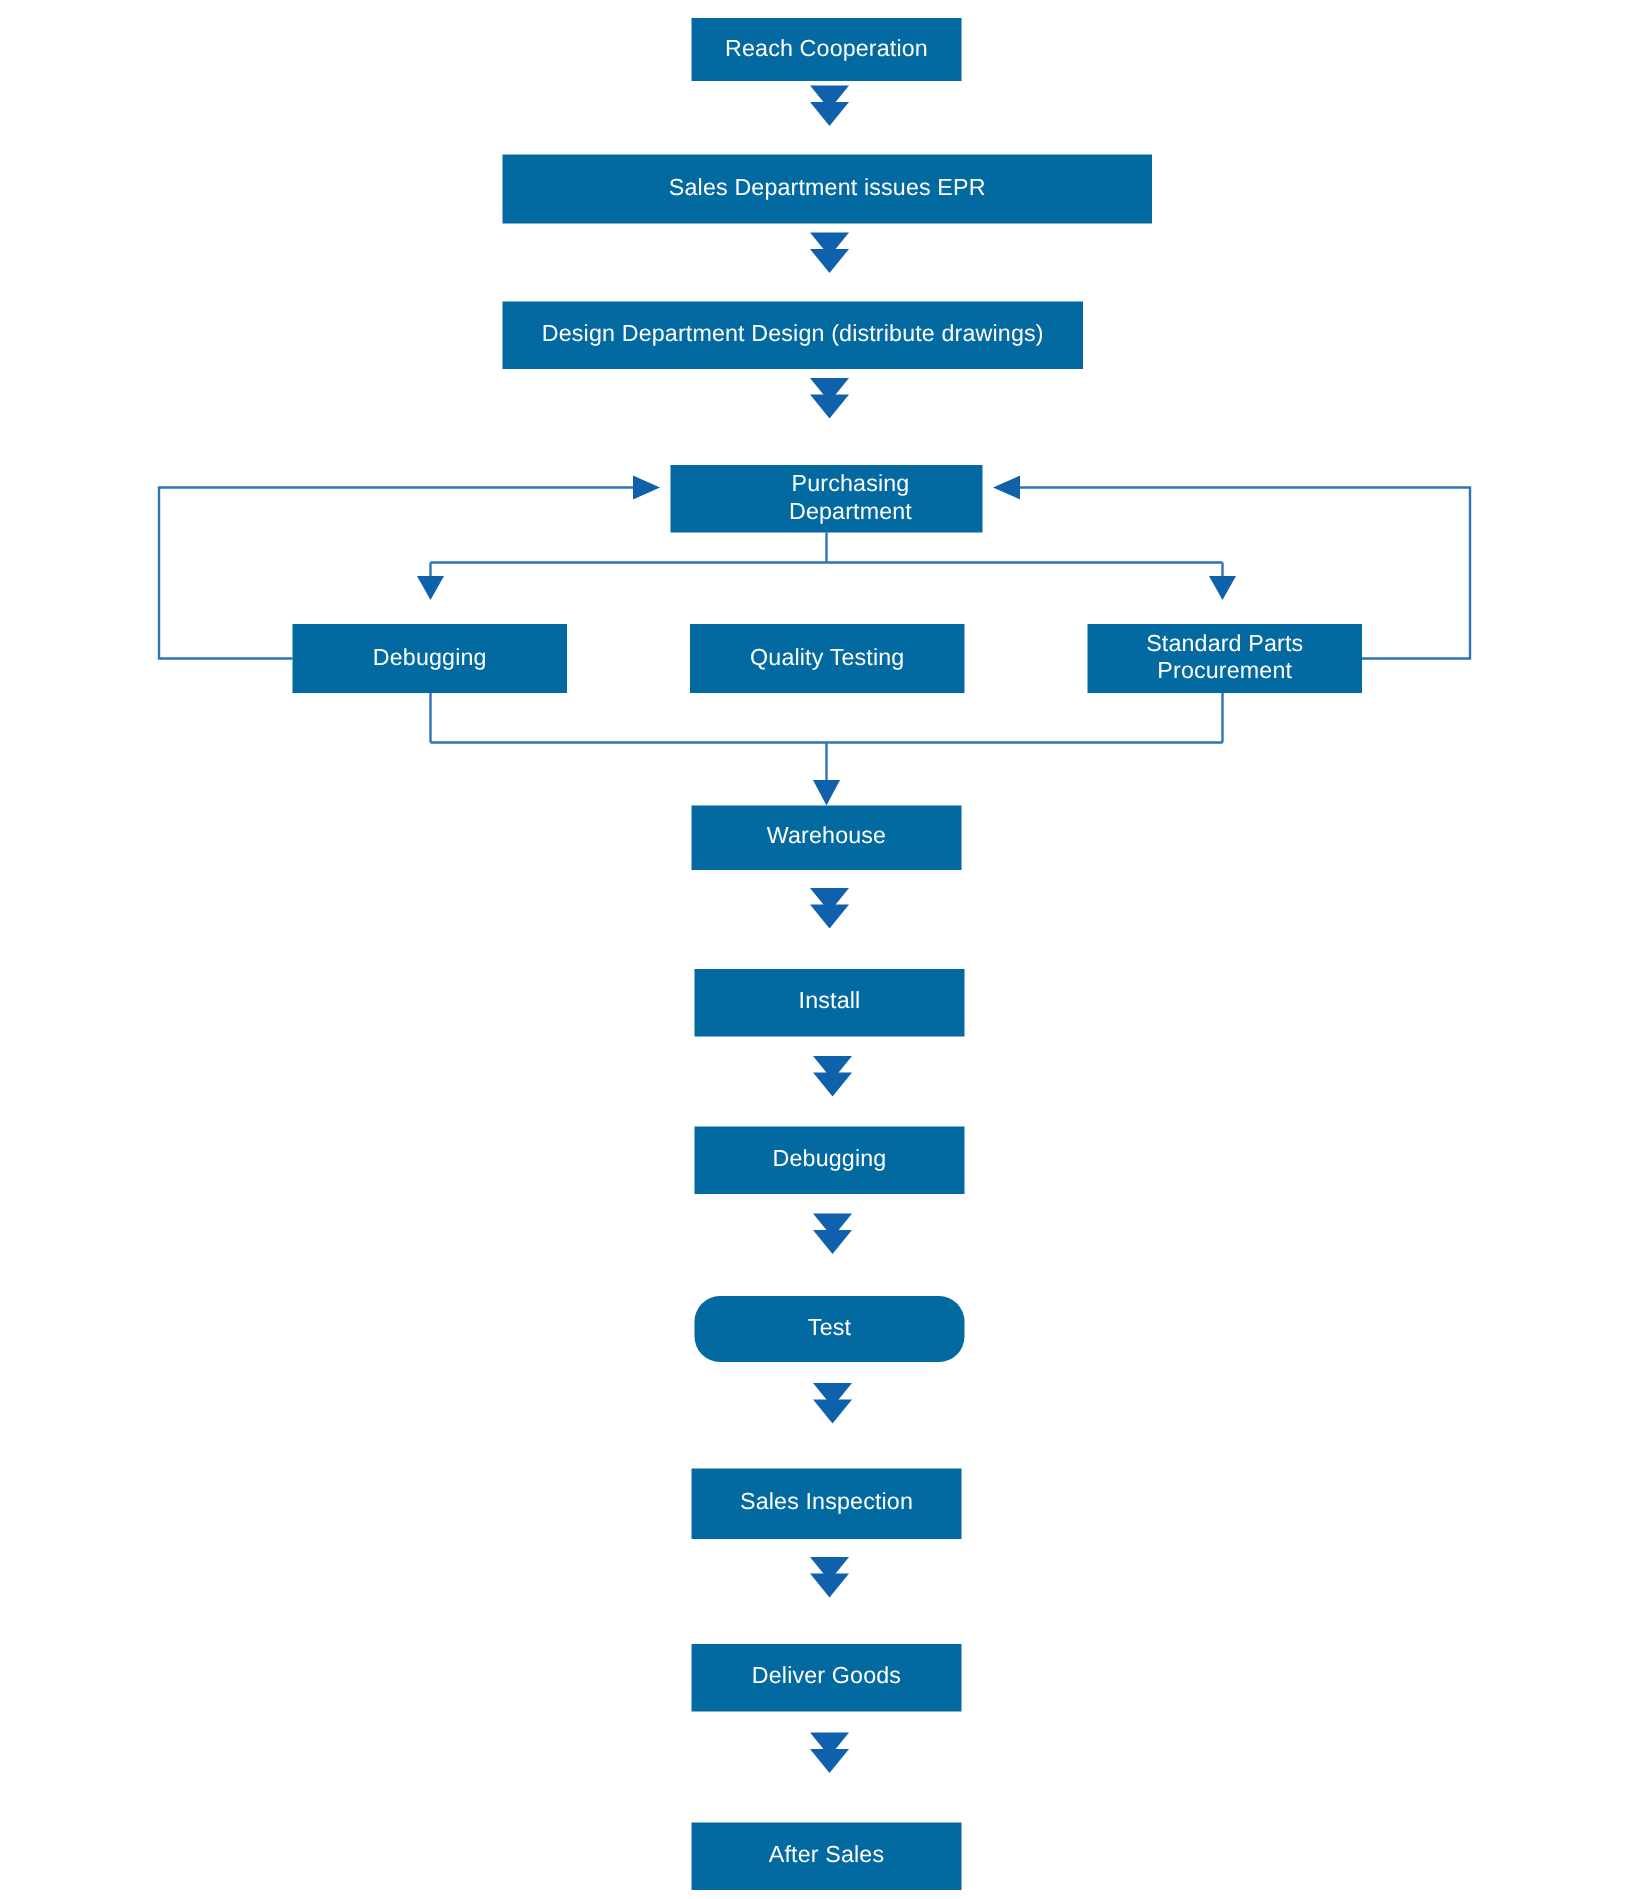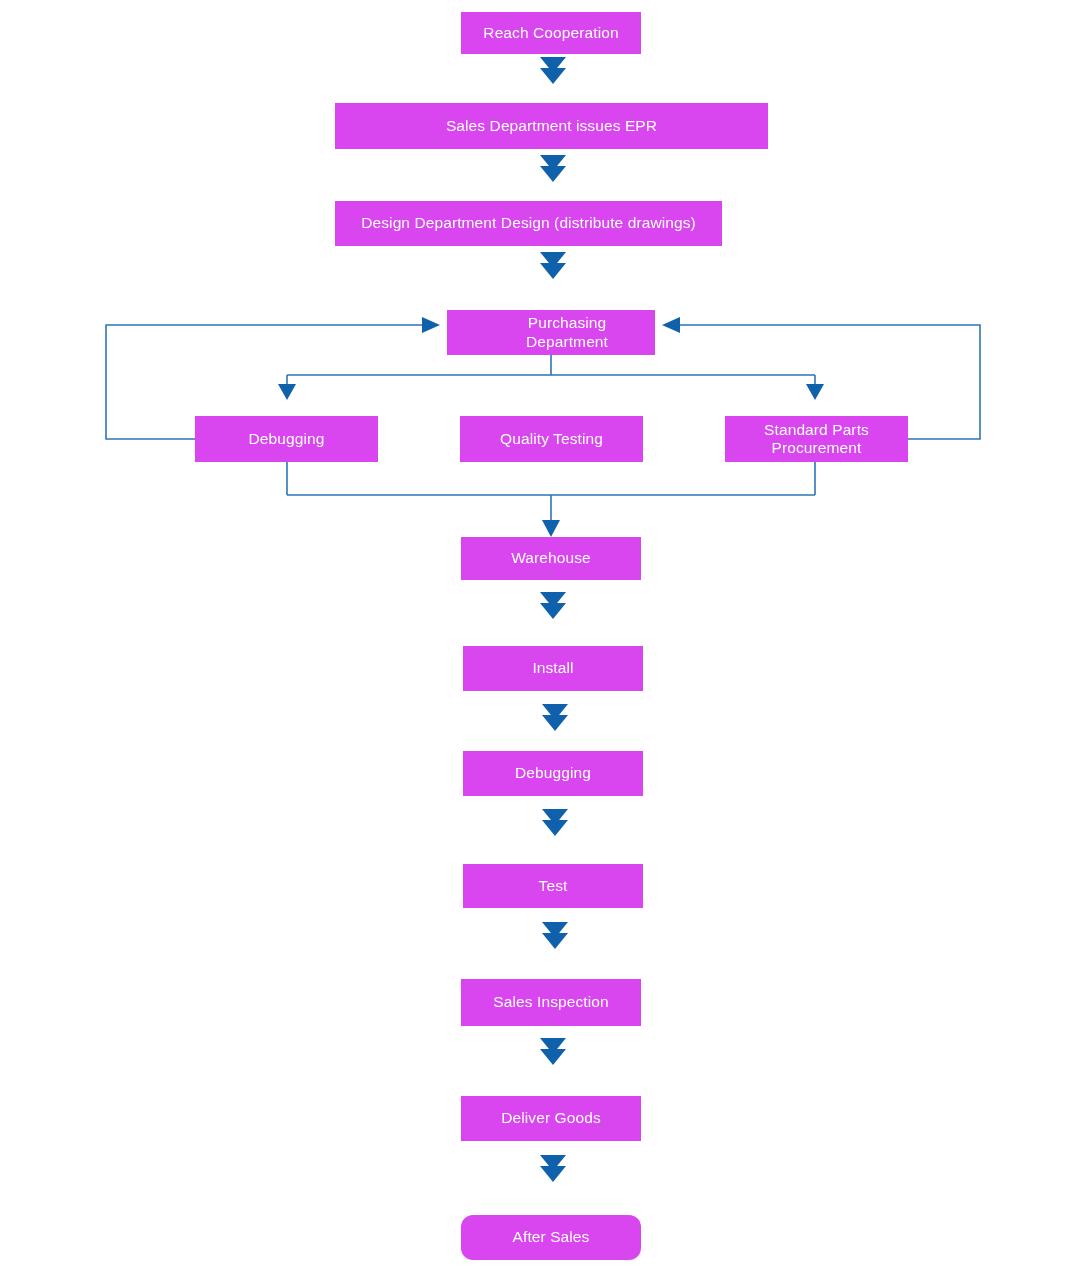--- a/index.html
+++ b/index.html
@@ -20,21 +20,21 @@
   #connectors {
     position: absolute;
     left: 0;
     top: 0;
     width: 1086px;
     height: 1266px;
     pointer-events: none;
   }
   .node {
     position: absolute;
-    background: #d946ef;
+    background: #0369a1;
     color: #ffffff;
     display: flex;
     align-items: center;
     justify-content: center;
     text-align: center;
     font-size: 15.5px;
     line-height: 1.18;
     letter-spacing: 0.1px;
     box-sizing: border-box;
     padding: 2px 6px;
@@ -140,29 +140,29 @@
   </div>
 
   <div class="node" style="left:463px; top:646px; width:180px; height:45px;">
     <span>Install</span>
   </div>
 
   <div class="node" style="left:463px; top:751px; width:180px; height:45px;">
     <span>Debugging</span>
   </div>
 
-  <div class="node" style="left:463px; top:864px; width:180px; height:44px;">
+  <div class="node" style="left:463px; top:864px; width:180px; height:44px;border-radius:17px;">
     <span>Test</span>
   </div>
 
   <div class="node" style="left:461px; top:979px; width:180px; height:47px;">
     <span>Sales Inspection</span>
   </div>
 
   <div class="node" style="left:461px; top:1096px; width:180px; height:45px;">
     <span>Deliver Goods</span>
   </div>
 
-  <div class="node" style="left:461px; top:1215px; width:180px; height:45px;border-radius:12px;">
+  <div class="node" style="left:461px; top:1215px; width:180px; height:45px;">
     <span>After Sales</span>
   </div>
 
 </div>
 
 </body></html>

